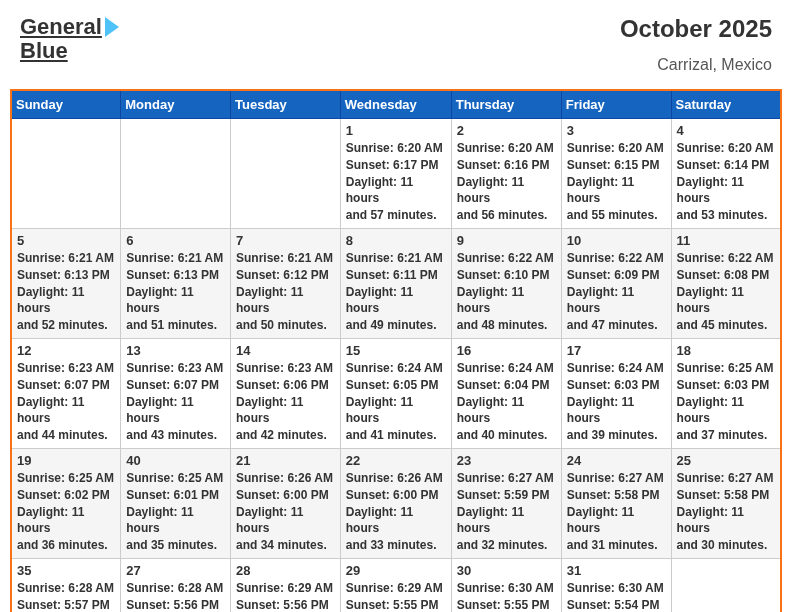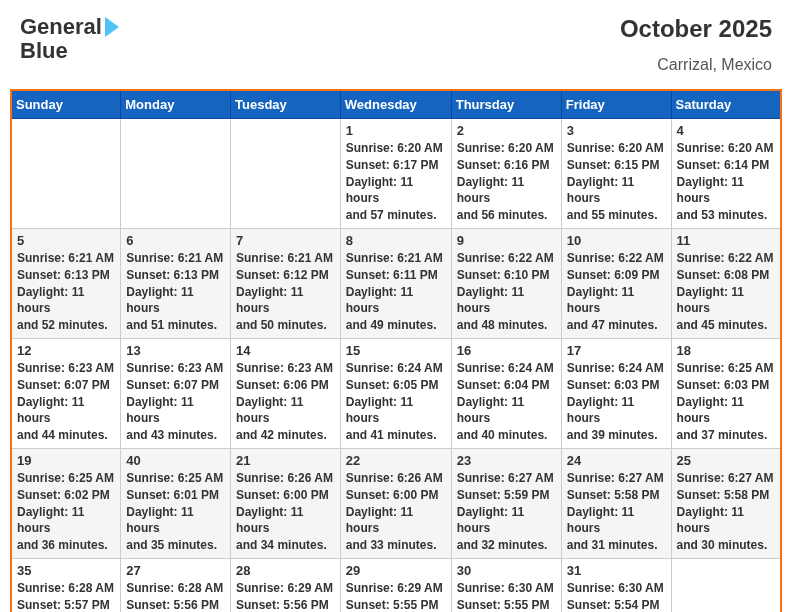--- a/index.html
+++ b/index.html
@@ -19,20 +19,21 @@
     }
     .logo {
       display: flex;
       align-items: center;
     }
     .logo-text {
       font-size: 22px;
       font-weight: bold;
       color: #333;
       line-height: 1.1;
+      text-decoration: underline;
     }
     .title-block {
       text-align: right;
     }
     .month-year {
       font-size: 24px;
       font-weight: bold;
       color: #333;
     }
     .location {

